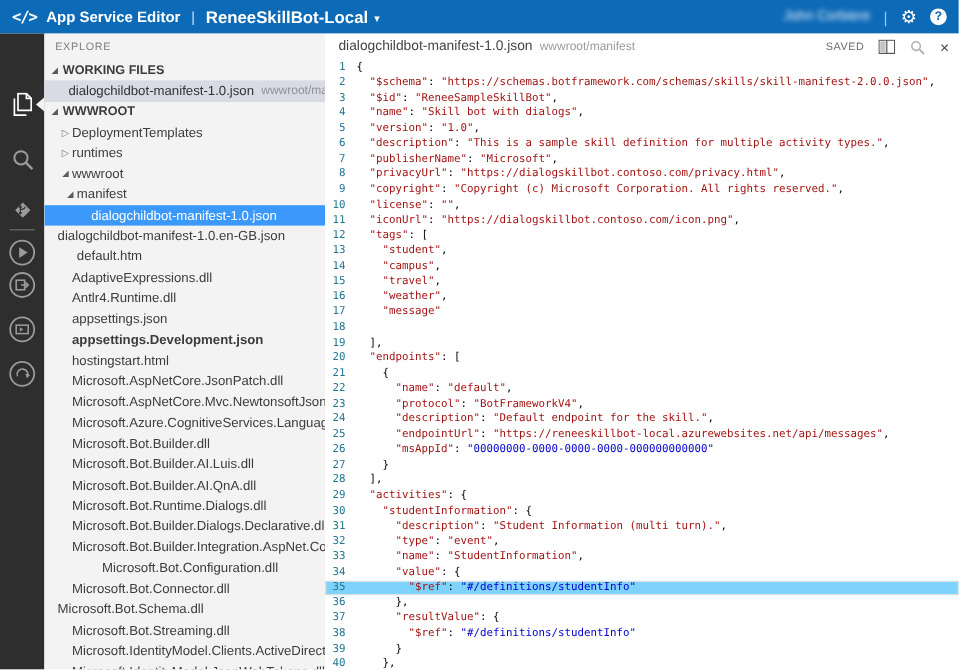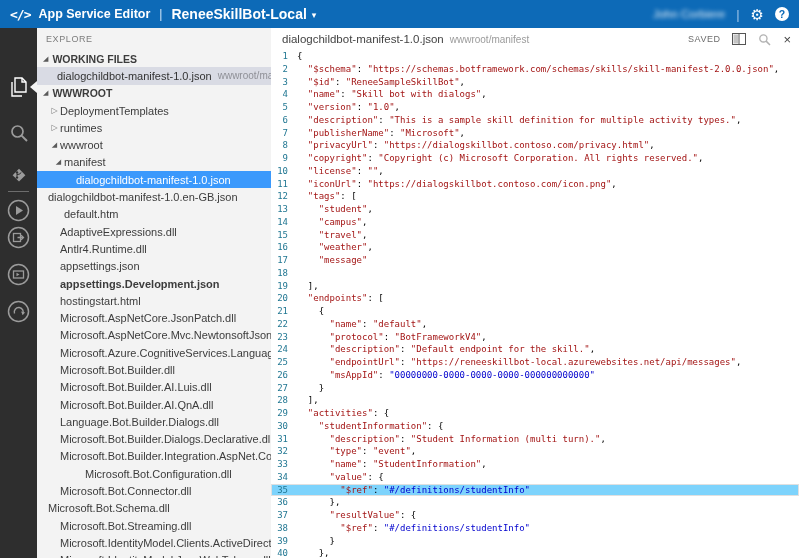--- a/index.html
+++ b/index.html
@@ -222,21 +222,21 @@
       <div class="tree-item" style="padding-left: 12px; text-align: center;">
         <span class="arrow"></span>
         <span>Microsoft.Bot.Builder.AI.Luis.dll</span>
       </div>
       <div class="tree-item" style="padding-left: 12px;">
         <span class="arrow"></span>
         <span>Microsoft.Bot.Builder.AI.QnA.dll</span>
       </div>
       <div class="tree-item" style="padding-left: 12px;">
         <span class="arrow"></span>
-        <span>Language.Bot.Builder.Dialogs.dll</span>
+        <span>Microsoft.Bot.Runtime.Dialogs.dll</span>
       </div>
       <div class="tree-item" style="padding-left: 12px;">
         <span class="arrow"></span>
         <span>Microsoft.Bot.Builder.Dialogs.Declarative.dll</span>
       </div>
       <div class="tree-item" style="padding-left: 12px;">
         <span class="arrow"></span>
         <span>Microsoft.Bot.Builder.Integration.AspNet.Core.dll</span>
       </div>
       <div class="tree-item" style="padding-left: 12px; margin-left: 25px;">

